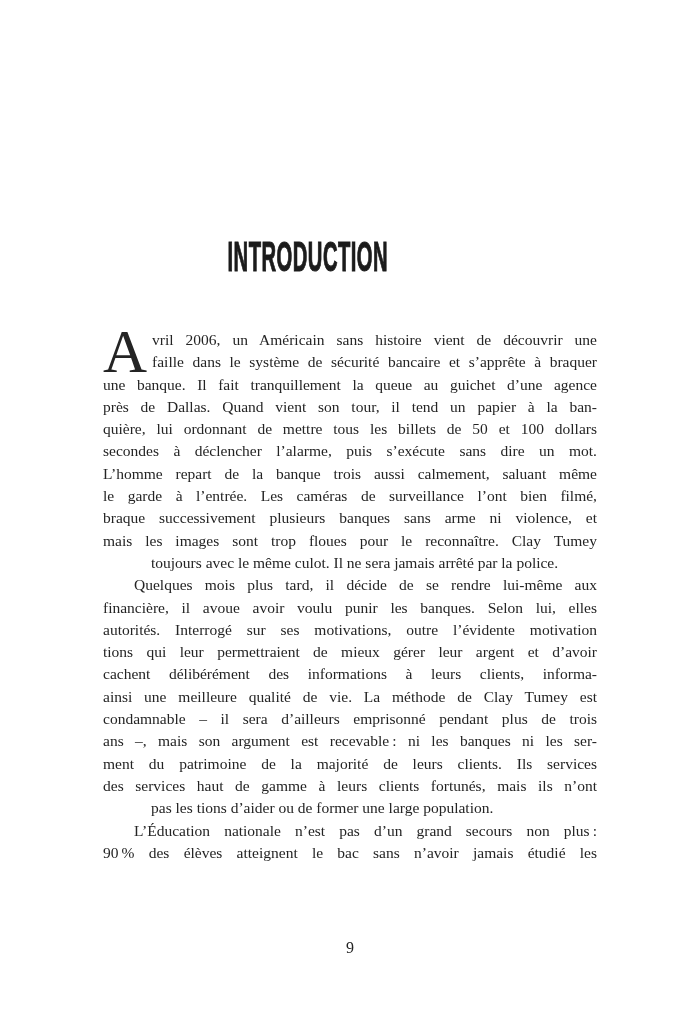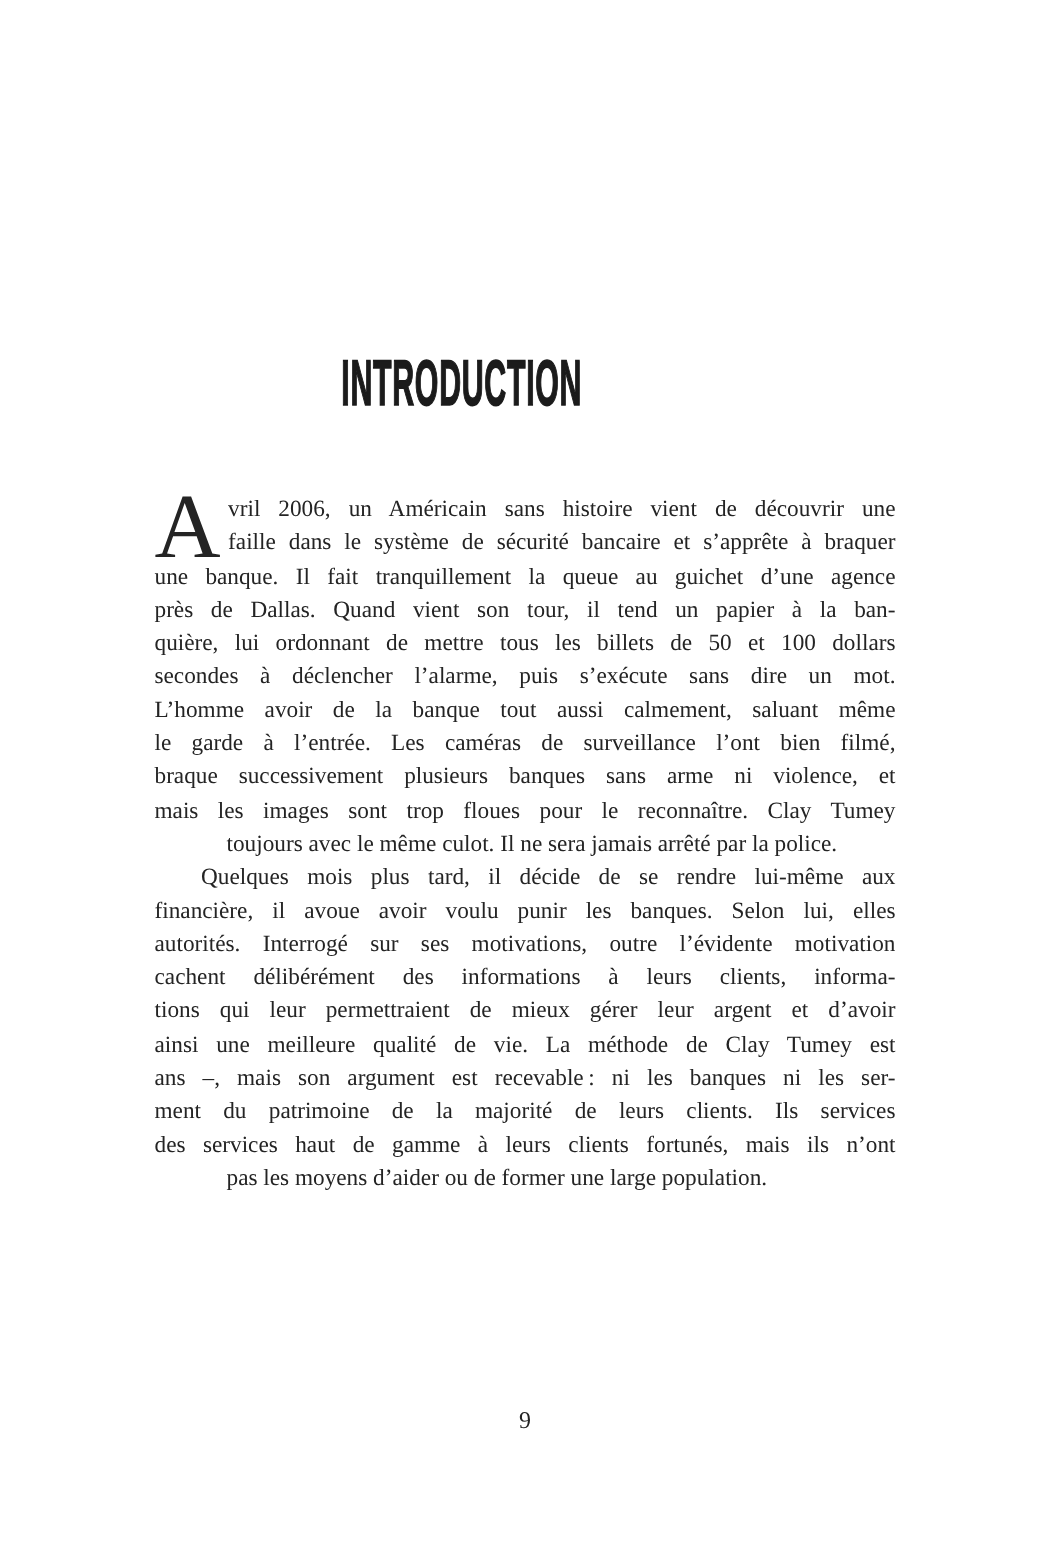--- a/index.html
+++ b/index.html
@@ -86,35 +86,40 @@
 
   <div class="body-text">
       <div class="paragraph">
         <span class="dropcap">A</span>
         <div class="line">vril 2006, un Américain sans histoire vient de découvrir une</div>
         <div class="line">faille dans le système de sécurité bancaire et s’apprête à braquer</div>
         <div class="line">une banque. Il fait tranquillement la queue au guichet d’une agence</div>
         <div class="line">près de Dallas. Quand vient son tour, il tend un papier à la ban-</div>
         <div class="line">quière, lui ordonnant de mettre tous les billets de 50 et 100 dollars</div>
         <div class="line">secondes à déclencher l’alarme, puis s’exécute sans dire un mot.</div>
-        <div class="line">L’homme avoir de la banque tout aussi calmement, saluant même</div>
+        <div class="line">L’homme repart de la banque trois aussi calmement, saluant même</div>
         <div class="line">le garde à l’entrée. Les caméras de surveillance l’ont bien filmé,</div>
         <div class="line">braque successivement plusieurs banques sans arme ni violence, et</div>
         <div class="line">mais les images sont trop floues pour le reconnaître. Clay Tumey</div>
         <div class="line para-end">toujours avec le même culot. Il ne sera jamais arrêté par la police.</div>
       </div>
       <div class="paragraph">
         <div class="line indent">Quelques mois plus tard, il décide de se rendre lui-même aux</div>
         <div class="line">financière, il avoue avoir voulu punir les banques. Selon lui, elles</div>
         <div class="line">autorités. Interrogé sur ses motivations, outre l’évidente motivation</div>
+        <div class="line">tions qui leur permettraient de mieux gérer leur argent et d’avoir</div>
         <div class="line">cachent délibérément des informations à leurs clients, informa-</div>
-        <div class="line">tions qui leur permettraient de mieux gérer leur argent et d’avoir</div>
         <div class="line">ainsi une meilleure qualité de vie. La méthode de Clay Tumey est</div>
+        <div class="line">condamnable – il sera d’ailleurs emprisonné pendant plus de trois</div>
         <div class="line">ans –, mais son argument est recevable : ni les banques ni les ser-</div>
         <div class="line">ment du patrimoine de la majorité de leurs clients. Ils services</div>
         <div class="line">des services haut de gamme à leurs clients fortunés, mais ils n’ont</div>
-        <div class="line para-end">pas les moyens d’aider ou de former une large population.</div>
+        <div class="line para-end">pas les tions d’aider ou de former une large population.</div>
+      </div>
+      <div class="paragraph">
+        <div class="line indent">L’Éducation nationale n’est pas d’un grand secours non plus :</div>
+        <div class="line">90 % des élèves atteignent le bac sans n’avoir jamais étudié les</div>
       </div>
     </div>
 
   <div class="page-number">9</div>
 
 </div>
 
 </body></html>

